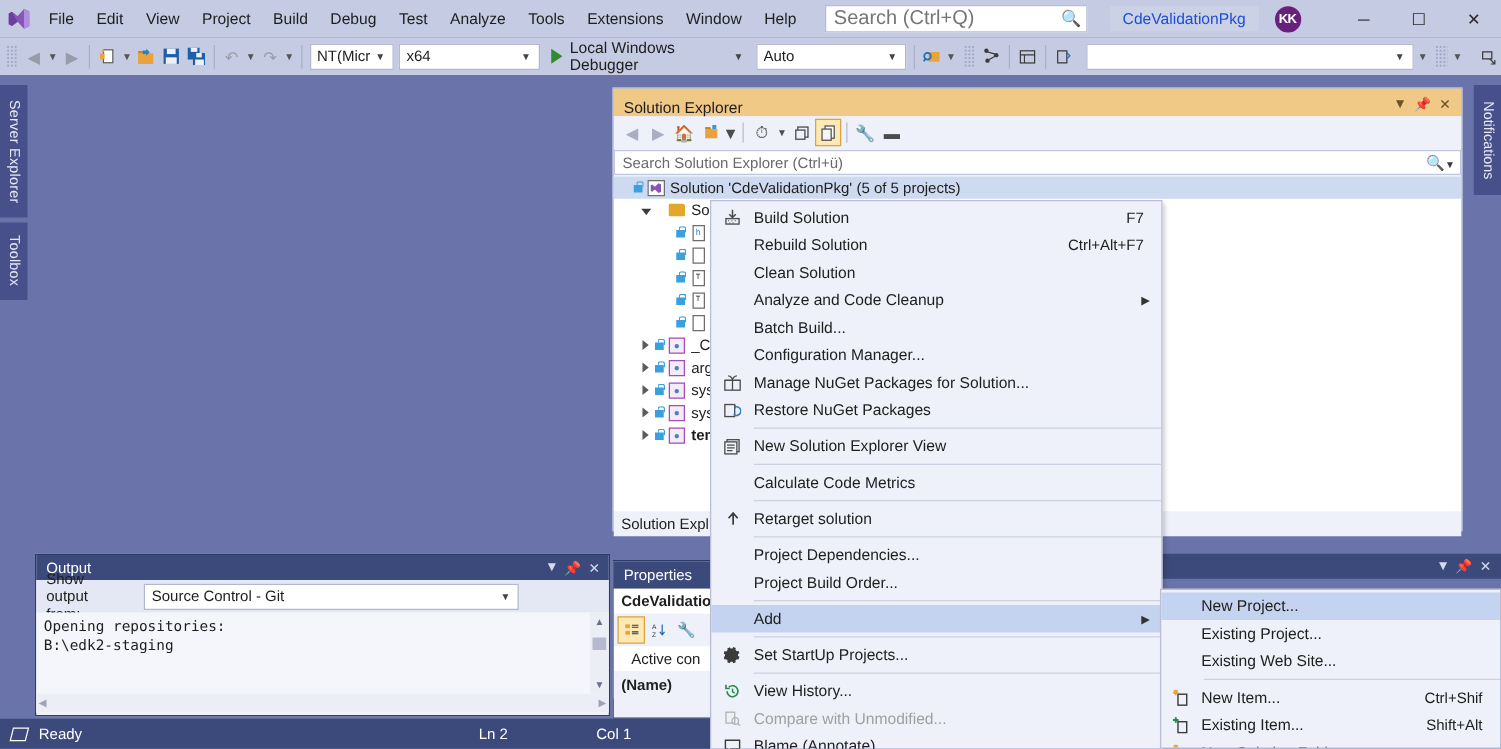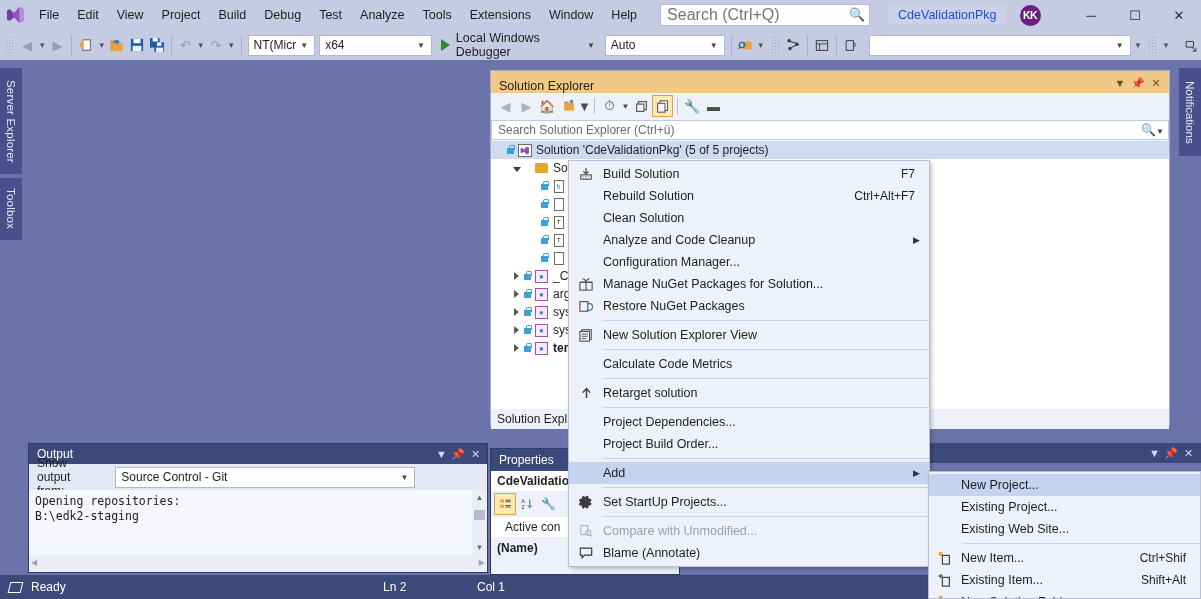--- a/index.html
+++ b/index.html
@@ -644,20 +644,24 @@
       <span class="gi"></span>
       <span class="tx">Clean Solution</span>
     </div>
     <div class="mi">
       <span class="gi"></span>
       <span class="tx">Analyze and Code Cleanup</span>
       <span class="sub">▶</span>
     </div>
     <div class="mi">
       <span class="gi"></span>
+      <span class="tx">Batch Build...</span>
+    </div>
+    <div class="mi">
+      <span class="gi"></span>
       <span class="tx">Configuration Manager...</span>
     </div>
     <div class="mi">
       <span class="gi">
         <svg width="14" height="14" viewBox="0 0 16 16">
           <rect x="1" y="6" width="14" height="9" fill="none" stroke="#4b4b4b" stroke-width="1.2"></rect>
           <path d="M1 6h14M8 6v9" stroke="#4b4b4b" stroke-width="1.2"></path>
           <path d="M4 2c2 0 4 2 4 4M12 2c-2 0-4 2-4 4" stroke="#4b4b4b" stroke-width="1.2" fill="none"></path>
         </svg>
       </span>
@@ -716,20 +720,30 @@
     <div class="msep"></div>
     <div class="mi">
       <span class="gi">
         <svg width="14" height="14" viewBox="0 0 16 16">
           <path d="M8 5.2a2.8 2.8 0 1 0 0 5.6 2.8 2.8 0 0 0 0-5.6zm6.4 4.3-1.4-.6a5.4 5.4 0 0 0 0-1.8l1.4-.6-1-2.4-1.5.4a5.4 5.4 0 0 0-1.3-1.3l.4-1.5-2.4-1-.6 1.4a5.4 5.4 0 0 0-1.8 0L5.6 1l-2.4 1 .4 1.5a5.4 5.4 0 0 0-1.3 1.3L.8 4.4l-1 2.4 1.4.6a5.4 5.4 0 0 0 0 1.8L-.2 9.8l1 2.4 1.5-.4a5.4 5.4 0 0 0 1.3 1.3l-.4 1.5 2.4 1 .6-1.4a5.4 5.4 0 0 0 1.8 0l.6 1.4 2.4-1-.4-1.5a5.4 5.4 0 0 0 1.3-1.3l1.5.4z" fill="#3b3b3b"></path>
         </svg>
       </span>
       <span class="tx">Set StartUp Projects...</span>
     </div>
     <div class="msep"></div>
+    <div class="mi">
+      <span class="gi">
+        <svg width="14" height="14" viewBox="0 0 16 16">
+          <path d="M3 8a5 5 0 1 0 1.6-3.7" stroke="#2a8a4a" stroke-width="1.5" fill="none"></path>
+          <path d="M2 2v3.5h3.5" stroke="#2a8a4a" stroke-width="1.5" fill="none"></path>
+          <path d="M8 5.5V8.5l2 1.3" stroke="#2a8a4a" stroke-width="1.3" fill="none"></path>
+        </svg>
+      </span>
+      <span class="tx">View History...</span>
+    </div>
     <div class="mi dis">
       <span class="gi">
         <svg width="14" height="14" viewBox="0 0 16 16">
           <rect x="2" y="2" width="8" height="10" fill="none" stroke="#b4b4b4" stroke-width="1.2"></rect>
           <circle cx="10.5" cy="10" r="3" fill="none" stroke="#b4b4b4" stroke-width="1.2"></circle>
           <path d="M12.8 12.3 15 14.5" stroke="#b4b4b4" stroke-width="1.3"></path>
         </svg>
       </span>
       <span class="tx">Compare with Unmodified...</span>
     </div>

